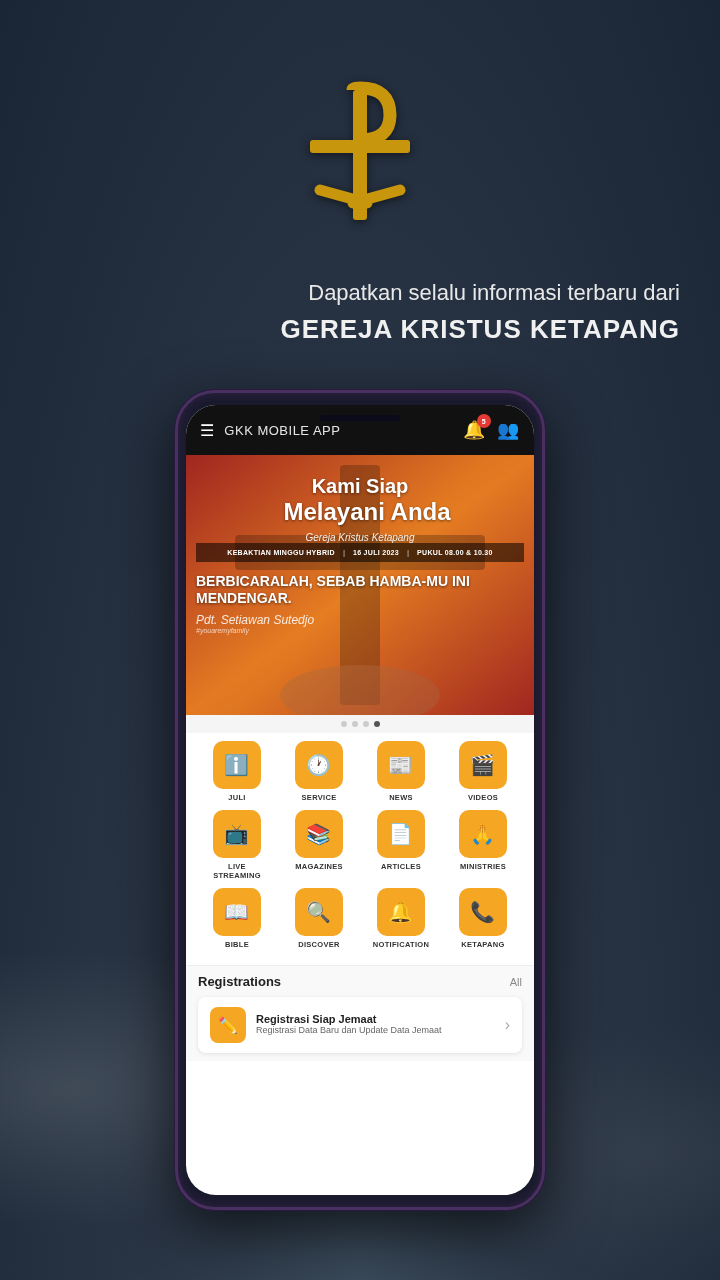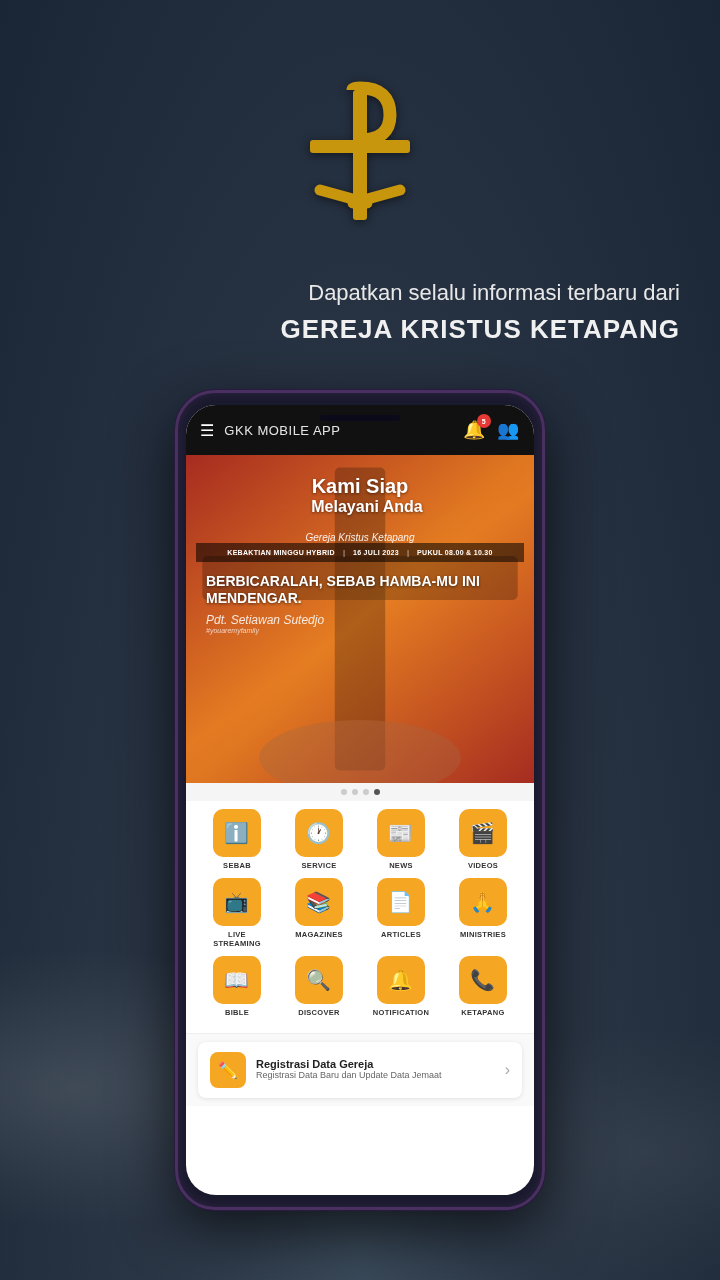--- a/index.html
+++ b/index.html
@@ -173,21 +173,21 @@
       justify-content: center;
     }
 
     .people-icon {
       color: #fff;
       font-size: 18px;
     }
 
     
     .hero-banner {
-      height: 328px;
+      height: 260px;
       background: linear-gradient(135deg, #c0392b 0%, #e67e22 50%, #c0392b 100%);
       position: relative;
       overflow: hidden;
     }
 
     .hero-cross {
       position: absolute;
       left: 50%;
       top: 0;
       transform: translateX(-50%);
@@ -206,21 +206,21 @@
 
     .hero-title-main {
       color: #fff;
       font-size: 20px;
       font-weight: 800;
       text-shadow: 0 1px 3px rgba(0,0,0,0.5);
     }
 
     .hero-subtitle-main {
       color: #fff;
-      font-size: 16px;
+      font-size: 24px;
       font-weight: 600;
       text-shadow: 0 1px 3px rgba(0,0,0,0.5);
       padding-left: 14px;
     }
 
     .church-name-banner {
       position: absolute;
       top: 72px;
       left: 0; right: 0;
       text-align: center;
@@ -258,21 +258,20 @@
       color: #fff;
       font-size: 8px;
       opacity: 0.7;
     }
 
     .sermon-text-block {
       position: absolute;
       top: 118px;
       left: 10px; right: 10px;
       z-index: 2;
-      margin-left: 10px;
     }
 
     .sermon-title {
       color: #fff;
       font-size: 14px;
       font-weight: 900;
       text-transform: uppercase;
       line-height: 1.2;
       text-shadow: 0 1px 3px rgba(0,0,0,0.6);
     }
@@ -510,21 +509,21 @@
         <div class="dot"></div>
         <div class="dot"></div>
         <div class="dot active"></div>
       </div>
 
       <div class="menu-grid">
 
         <div class="menu-row">
           <div class="menu-item">
             <div class="menu-icon-box">ℹ️</div>
-            <span class="menu-label">SEBAB</span>
+            <span class="menu-label">JULI</span>
           </div>
           <div class="menu-item">
             <div class="menu-icon-box">🕐</div>
             <span class="menu-label">SERVICE</span>
           </div>
           <div class="menu-item">
             <div class="menu-icon-box">📰</div>
             <span class="menu-label">NEWS</span>
           </div>
           <div class="menu-item">
@@ -566,24 +565,28 @@
             <span class="menu-label">NOTIFICATION</span>
           </div>
           <div class="menu-item">
             <div class="menu-icon-box">📞</div>
             <span class="menu-label">KETAPANG</span>
           </div>
         </div>
       </div>
 
       <div class="registrations-section">
+        <div class="reg-header">
+          <span class="reg-title">Registrations</span>
+          <span class="reg-all">All</span>
+        </div>
         <div class="reg-card">
           <div class="reg-icon">✏️</div>
           <div class="reg-info">
-            <div class="reg-name">Registrasi Data Gereja</div>
+            <div class="reg-name">Registrasi Siap Jemaat</div>
             <div class="reg-desc">Registrasi Data Baru dan Update Data Jemaat</div>
           </div>
           <span class="reg-arrow">›</span>
         </div>
       </div>
 
     </div>
   </div>
 </div>
 

